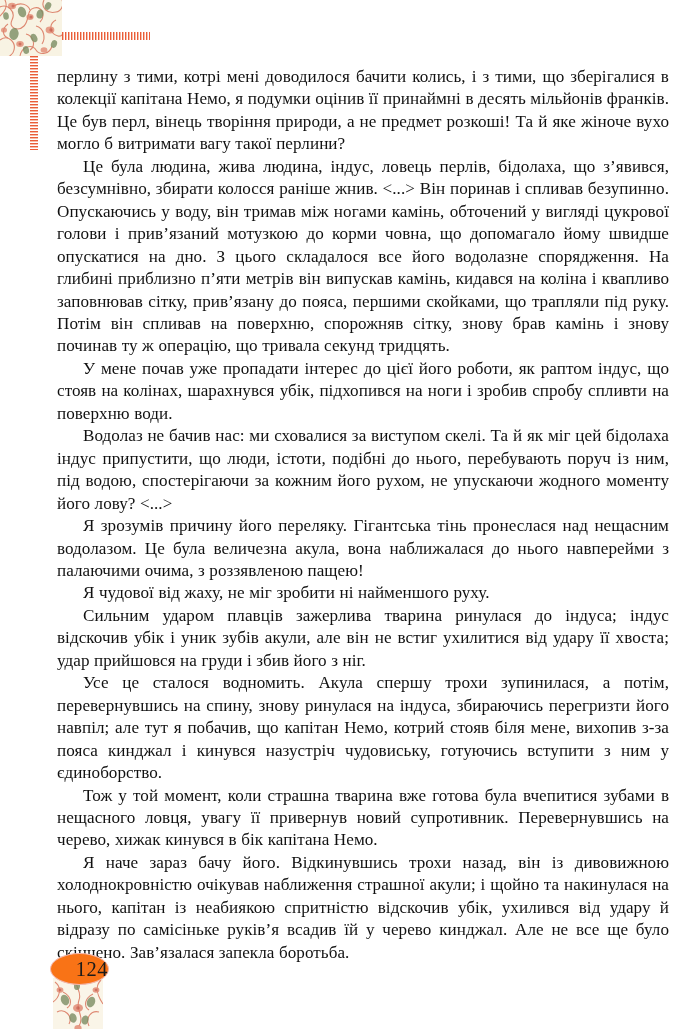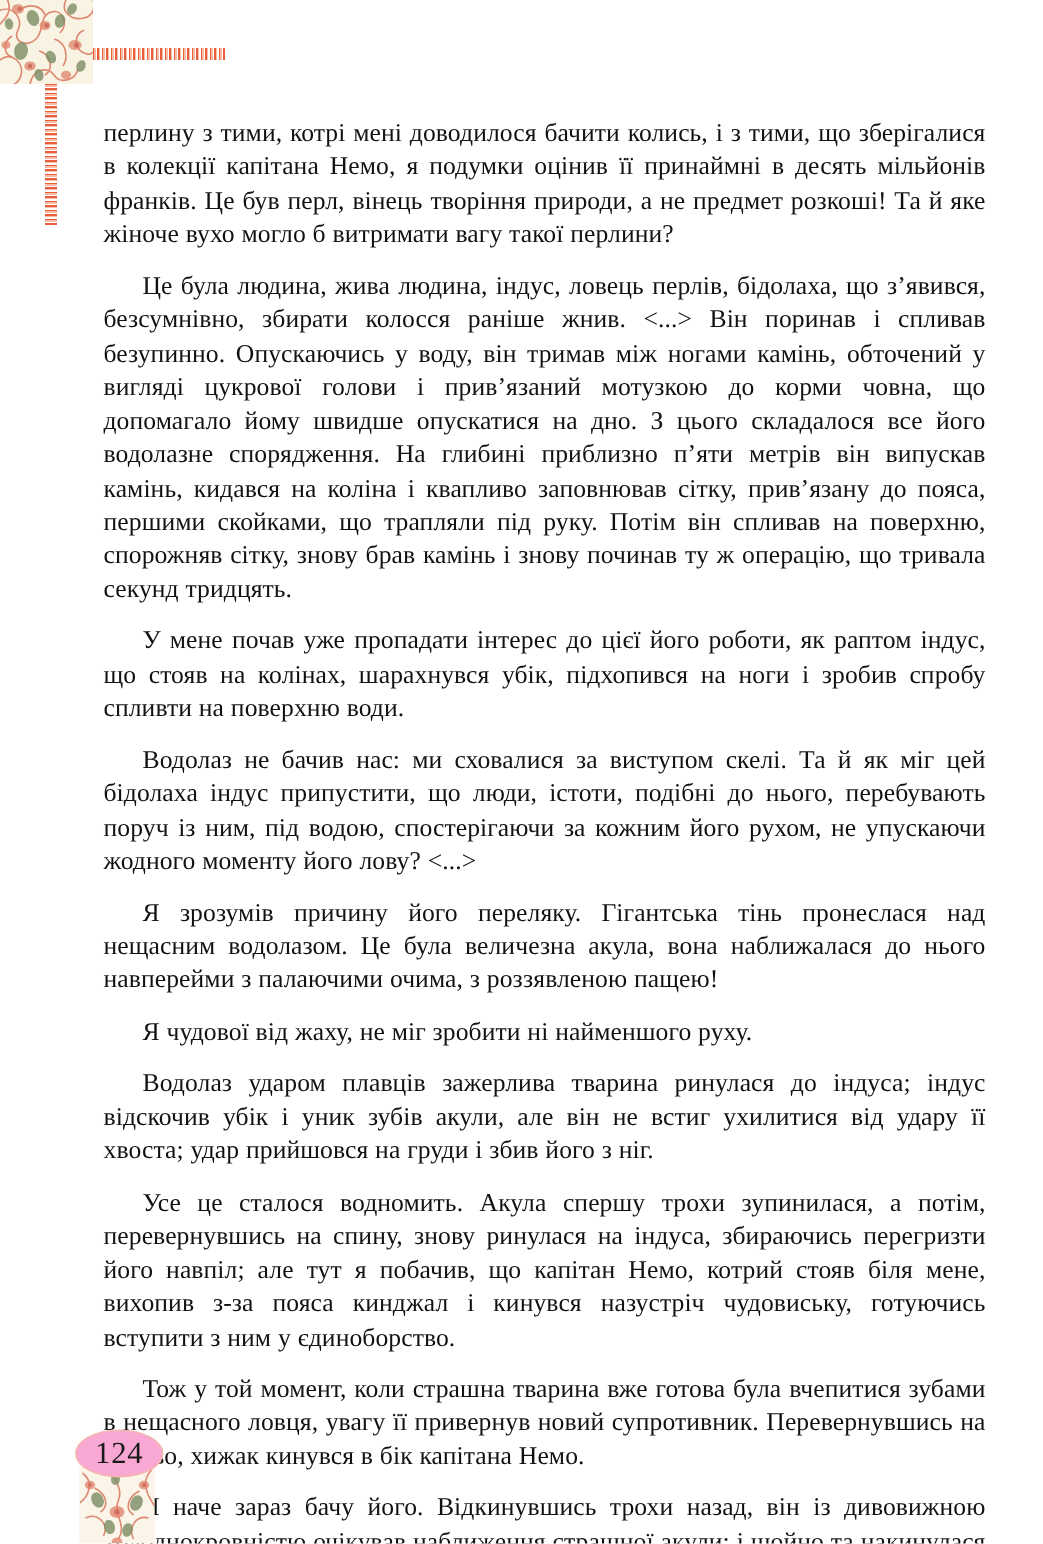--- a/index.html
+++ b/index.html
@@ -67,45 +67,45 @@
   }
 
   
   .textblock {
     position: absolute;
     left: 57px;
     top: 66px;
     width: 612px;
   }
   .textblock p {
-    margin: 12px;
+    margin: 0;
     text-indent: 26px;
     text-align: justify;
     font-size: 17.1px;
     line-height: 22.45px;
     letter-spacing: 0.05px;
     word-spacing: 0.2px;
     -webkit-hyphens: none;
     hyphens: none;
   }
   .textblock p.cont { text-indent: 0; }
 
   
   .folio {
     position: absolute;
     left: 50px;
     top: 953px;
     width: 57px;
     height: 30px;
     border: 1.6px solid #f3b7ad;
     border-radius: 50%;
-    background: #f9a8d4;
+    background: #f97316;
     display: flex;
     align-items: center;
-    justify-content: center;
+    justify-content: flex-end;
   }
   .folio span {
     font-size: 20.5px;
     line-height: 1;
     color: #1a1a1a;
     letter-spacing: .5px;
   }
 </style>
 </head>
 <body>
@@ -155,21 +155,21 @@
 <div class="rule-h"></div>
 <div class="rule-v"></div>
 
 <div class="textblock">
   <p class="cont">перлину з тими, котрі мені доводилося бачити колись, і з тими, що зберігалися в колекції капітана Немо, я подумки оцінив її принаймні в десять мільйонів франків. Це був перл, вінець творіння природи, а не предмет розкоші! Та й яке жіноче вухо могло б витримати вагу такої перлини?</p>
   <p>Це була людина, жива людина, індус, ловець перлів, бідолаха, що з’явився, безсумнівно, збирати колосся раніше жнив. &lt;...&gt; Він поринав і спливав безупинно. Опускаючись у воду, він тримав між ногами камінь, обточений у вигляді цукрової голови і прив’язаний мотузкою до корми човна, що допомагало йому швидше опускатися на дно. З цього складалося все його водолазне спорядження. На глибині приблизно п’яти метрів він випускав камінь, кидався на коліна і квапливо заповнював сітку, прив’язану до пояса, першими скойками, що трапляли під руку. Потім він спливав на поверхню, спорожняв сітку, знову брав камінь і знову починав ту ж операцію, що тривала секунд тридцять.</p>
   <p>У мене почав уже пропадати інтерес до цієї його роботи, як раптом індус, що стояв на колінах, шарахнувся убік, підхопився на ноги і зробив спробу спливти на поверхню води.</p>
   <p>Водолаз не бачив нас: ми сховалися за виступом скелі. Та й як міг цей бідолаха індус припустити, що люди, істоти, подібні до нього, перебувають поруч із ним, під водою, спостерігаючи за кожним його рухом, не упускаючи жодного моменту його лову? &lt;...&gt;</p>
   <p>Я зрозумів причину його переляку. Гігантська тінь пронеслася над нещасним водолазом. Це була величезна акула, вона наближалася до нього навперейми з палаючими очима, з роззявленою пащею!</p>
   <p>Я чудової від жаху, не міг зробити ні найменшого руху.</p>
-  <p>Водолаз ударом плавців зажерлива тварина ринулася до індуса; індус відскочив убік і уник зубів акули, але він не встиг ухилитися від удару її хвоста; удар прийшовся на груди і збив його з ніг.</p>
+  <p>Сильним ударом плавців зажерлива тварина ринулася до індуса; індус відскочив убік і уник зубів акули, але він не встиг ухилитися від удару її хвоста; удар прийшовся на груди і збив його з ніг.</p>
   <p>Усе це сталося водномить. Акула спершу трохи зупинилася, а потім, перевернувшись на спину, знову ринулася на індуса, збираючись перегризти його навпіл; але тут я побачив, що капітан Немо, котрий стояв біля мене, вихопив з-за пояса кинджал і кинувся назустріч чудовиську, готуючись вступити з ним у єдиноборство.</p>
   <p>Тож у той момент, коли страшна тварина вже готова була вчепитися зубами в нещасного ловця, увагу її привернув новий супротивник. Перевернувшись на черево, хижак кинувся в бік капітана Немо.</p>
   <p>Я наче зараз бачу його. Відкинувшись трохи назад, він із дивовижною холоднокровністю очікував наближення страшної акули; і щойно та накинулася на нього, капітан із неабиякою спритністю відскочив убік, ухилився від удару й відразу по самісіньке руків’я всадив їй у черево кинджал. Але не все ще було скінчено. Зав’язалася запекла боротьба.</p>
 </div>
 
 <div class="ornament-bottom">
   <svg class="orn-svg" viewBox="0 0 50 51" preserveAspectRatio="none" aria-hidden="true">
     <rect x="0" y="0" width="50" height="51" fill="#faf5e8"></rect>
     <g stroke="#d9765e" stroke-width="1.1" fill="none" opacity=".85">
       <path d="M25,-4 C18,6 30,12 26,22 C22,32 32,38 26,48"></path>

